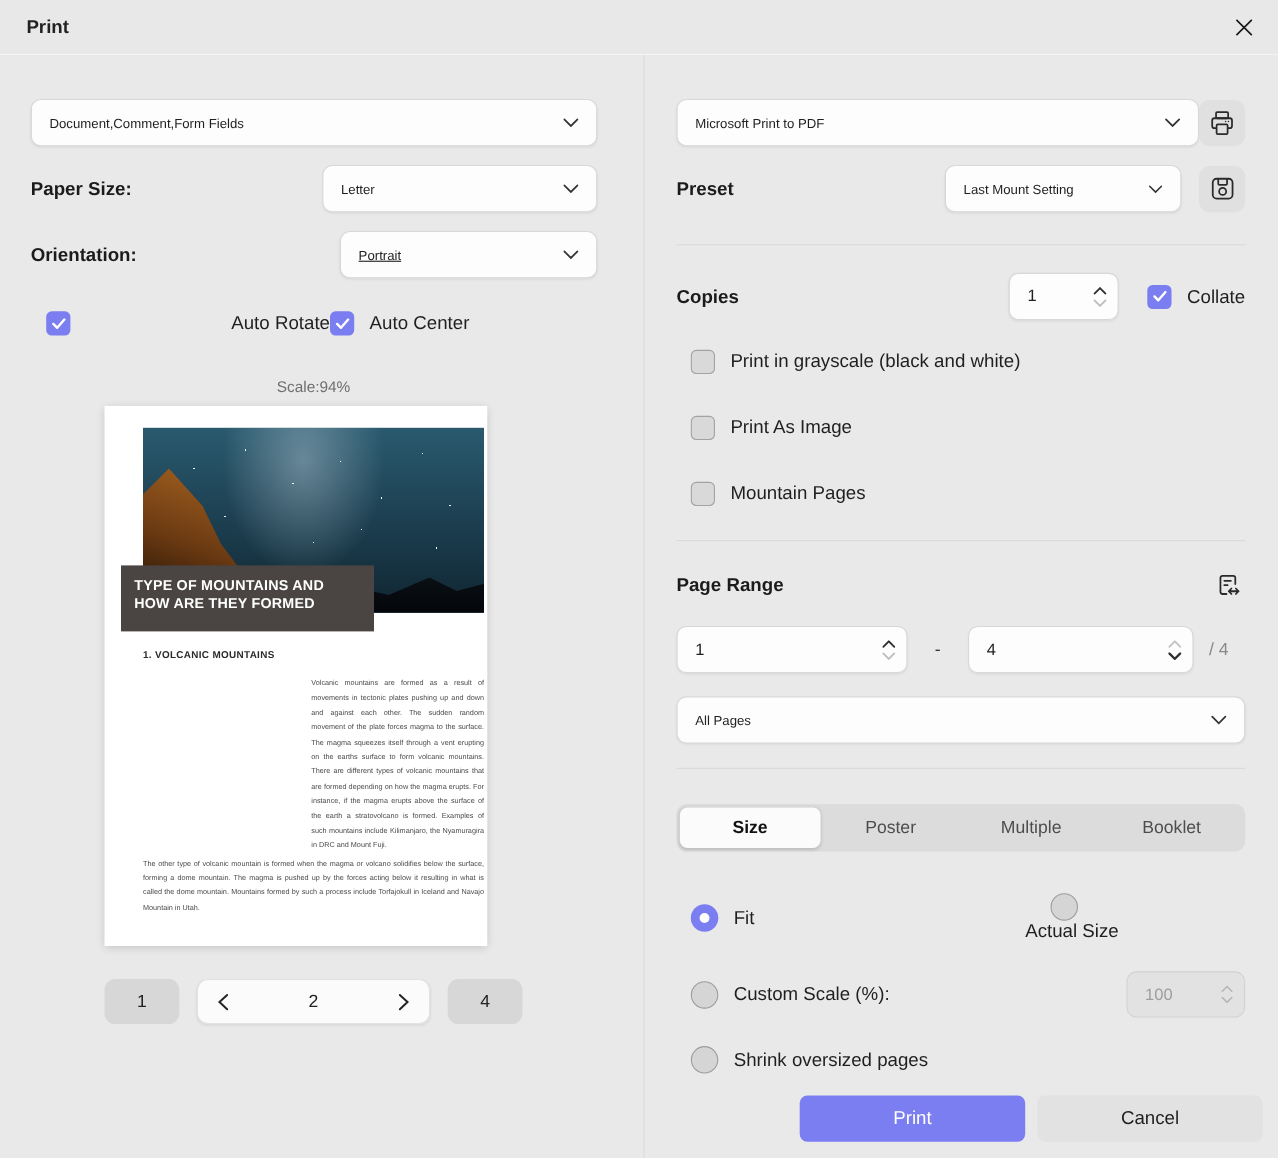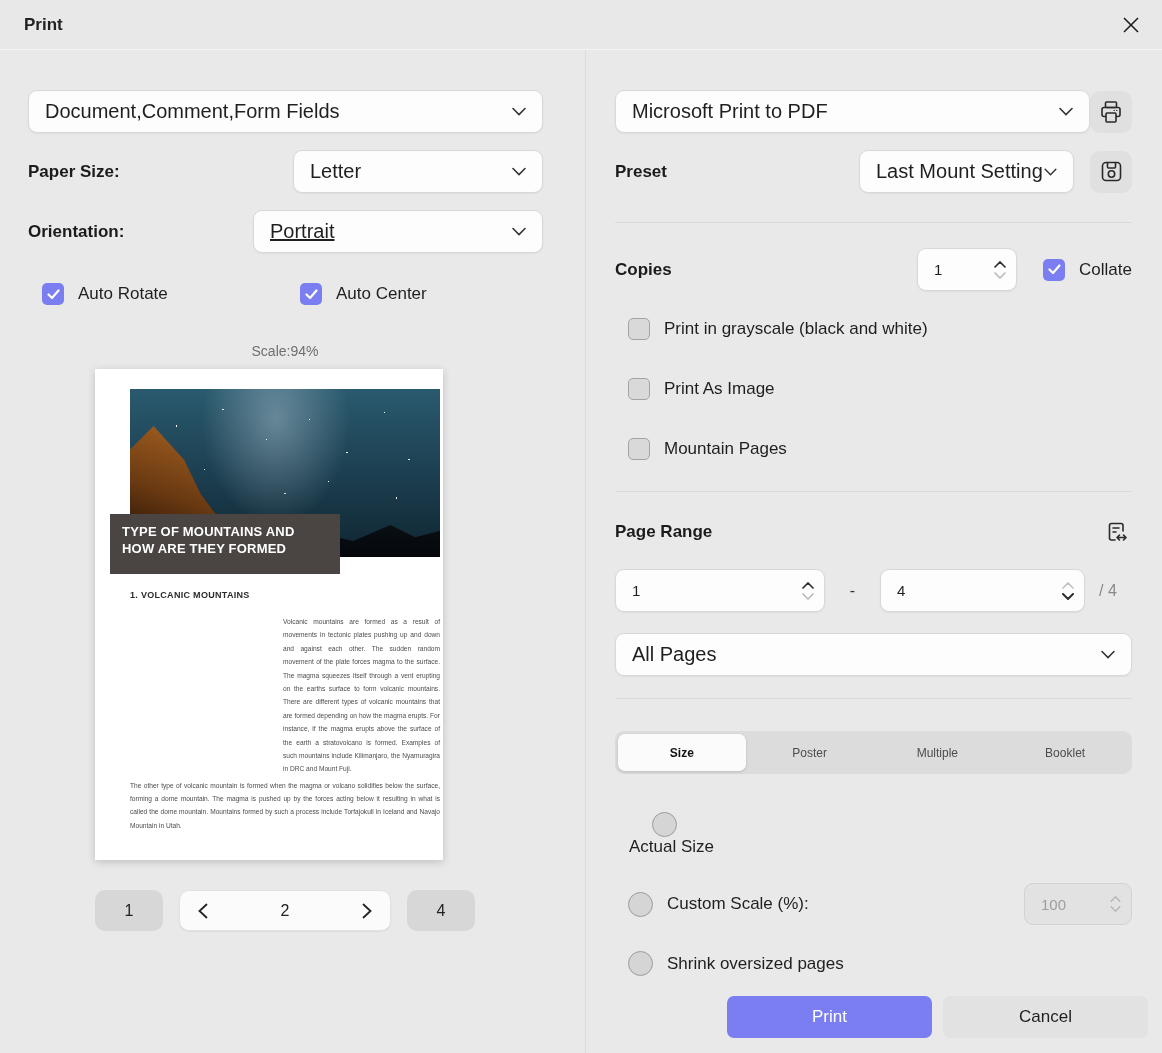--- a/index.html
+++ b/index.html
@@ -13,21 +13,21 @@
   .titlebar { height:50px; display:flex; align-items:center; padding:0 16px 0 24px;
     background:#e8e8e8; border-bottom:1px solid #f4f4f4; }
   .titlebar .title { font-size:17px; font-weight:700; color:#222; }
   .close-btn { margin-left:auto; width:30px; height:30px; display:flex; align-items:center; justify-content:center; cursor:pointer; }
   
   .main { display:flex; height:1003px; }
   .left { width:586px; border-right:1px solid #dcdcdc; padding:0 42px 0 28px; }
   .right { flex:1; padding:0 30px 0 29px; position:relative; }
   
   .select { background:#fdfdfd; border:1px solid #d8d8d8; border-radius:9px; height:43px;
-    display:flex; align-items:center; padding:0 16px; font-size:20px; color:#1f1f1f;
+    display:flex; align-items:center; padding:0 16px; font-size:12px; color:#1f1f1f;
     box-shadow:0 1px 2px rgba(0,0,0,.05); cursor:pointer;text-align:right; }
   .select .chev { margin-left:auto; display:flex; }
   .row { display:flex; align-items:center; }
   .lbl { font-size:17px; font-weight:700; color:#1b1b1b; }
   .cb { width:22px; height:22px; border-radius:5px; flex:none; cursor:pointer; }
   .cb.checked { background:var(--accent); display:flex; align-items:center; justify-content:center; }
   .cb.un { background:#d9d9d9; border:1px solid #a3a3a3; }
   .cb-label { font-size:17px; color:#1f1f1f; margin-left:14px; }
   .radio { width:25px; height:25px; border-radius:50%; flex:none; position:relative; cursor:pointer; }
   .radio.sel { background:var(--accent); }
@@ -90,21 +90,21 @@
   .page-pill { flex:1; height:41px; border-radius:10px; background:#fbfbfb; border:1px solid #e2e2e2;
     box-shadow:0 1px 2px rgba(0,0,0,.06); display:flex; align-items:center; justify-content:space-between;
     padding:0 18px; font-size:16px; color:#222; }
   
   .mt40{margin-top:40px}.mt17{margin-top:17px}.mt29{margin-top:29px}.mt25{margin-top:25px}
   .mt27{margin-top:27px}.mt38{margin-top:38px}.mt31{margin-top:31px}.mt22{margin-top:22px}
   .mt21{margin-top:21px}.mt32{margin-top:32px}.mt26{margin-top:26px}.mt30{margin-top:30px}
   .opt-row { display:flex; align-items:center; margin-left:13px; }
   .tabs { height:43px; background:#dcdcdc; border-radius:9px; padding:3px;
     display:grid; grid-template-columns:repeat(4,1fr); }
-  .tab { display:flex; align-items:center; justify-content:center; font-size:12px; color:#4d4d4d;
+  .tab { display:flex; align-items:center; justify-content:center; font-size:16px; color:#4d4d4d;
     border-radius:7px; cursor:pointer; }
   .tab.active { background:#fbfbfb; color:#111; font-weight:700; box-shadow:0 1px 3px rgba(0,0,0,.15); }
   .footer { position:absolute; right:14px; bottom:15px; display:flex; gap:11px; }
   .btn { width:205px; height:42px; border-radius:7px; display:flex; align-items:center;
     justify-content:center; font-size:17px; cursor:pointer; }
   .btn.primary { background:var(--accent); color:#fff; }
   .btn.secondary { background:#e2e2e2; color:#1f1f1f; }
   .muted { color:#8a8a8a; }
   svg { display:block; }
 </style>
@@ -142,32 +142,32 @@
         <span class="chev">
           <svg width="14" height="9" viewBox="0 0 14 9">
               <path d="M1 1.5 L7 7.5 L13 1.5" fill="none" stroke="#333" stroke-width="1.6" stroke-linecap="round"></path>
             </svg>
         </span>
       </div>
     </div>
 
     <div class="row mt17">
       <div class="lbl">Orientation:</div>
-      <div class="select" style="margin-left:auto;width:290px;text-decoration:underline;">
+      <div class="select" style="margin-left:auto;width:234px;text-decoration:underline;">
         <span>Portrait</span>
         <span class="chev">
           <svg width="14" height="9" viewBox="0 0 14 9">
               <path d="M1 1.5 L7 7.5 L13 1.5" fill="none" stroke="#333" stroke-width="1.6" stroke-linecap="round"></path>
             </svg>
         </span>
       </div>
     </div>
 
     <div class="row mt30" style="padding-left:14px;">
-      <div class="row" style="width:258px;">
+      <div class="row" style="width:258px;justify-content:space-between;">
         <div class="cb checked">
           <span>
             <svg width="13" height="11" viewBox="0 0 13 11">
                 <path d="M1.5 5.5 L5 9 L11.5 1.5" fill="none" stroke="#fff" stroke-width="2.2" stroke-linecap="round" stroke-linejoin="round"></path>
               </svg>
           </span>
         </div>
         <div class="cb-label">Auto Rotate</div>
       </div>
       <div class="row">
@@ -365,20 +365,24 @@
     <div class="hr mt22"></div>
 
     <div class="tabs mt32">
       <div class="tab active">Size</div>
       <div class="tab">Poster</div>
       <div class="tab">Multiple</div>
       <div class="tab">Booklet</div>
     </div>
 
     <div class="row mt38">
+      <div class="opt-row" style="width:290px;margin-left:13px;">
+        <div class="radio sel"></div>
+        <div class="cb-label">Fit</div>
+      </div>
       <div class="opt-row" style="margin-left:0;flex-direction:column;">
         <div class="radio un"></div>
         <div class="cb-label">Actual Size</div>
       </div>
     </div>
 
     <div class="row mt26">
       <div class="opt-row">
         <div class="radio un"></div>
         <div class="cb-label">Custom Scale (%):</div>

